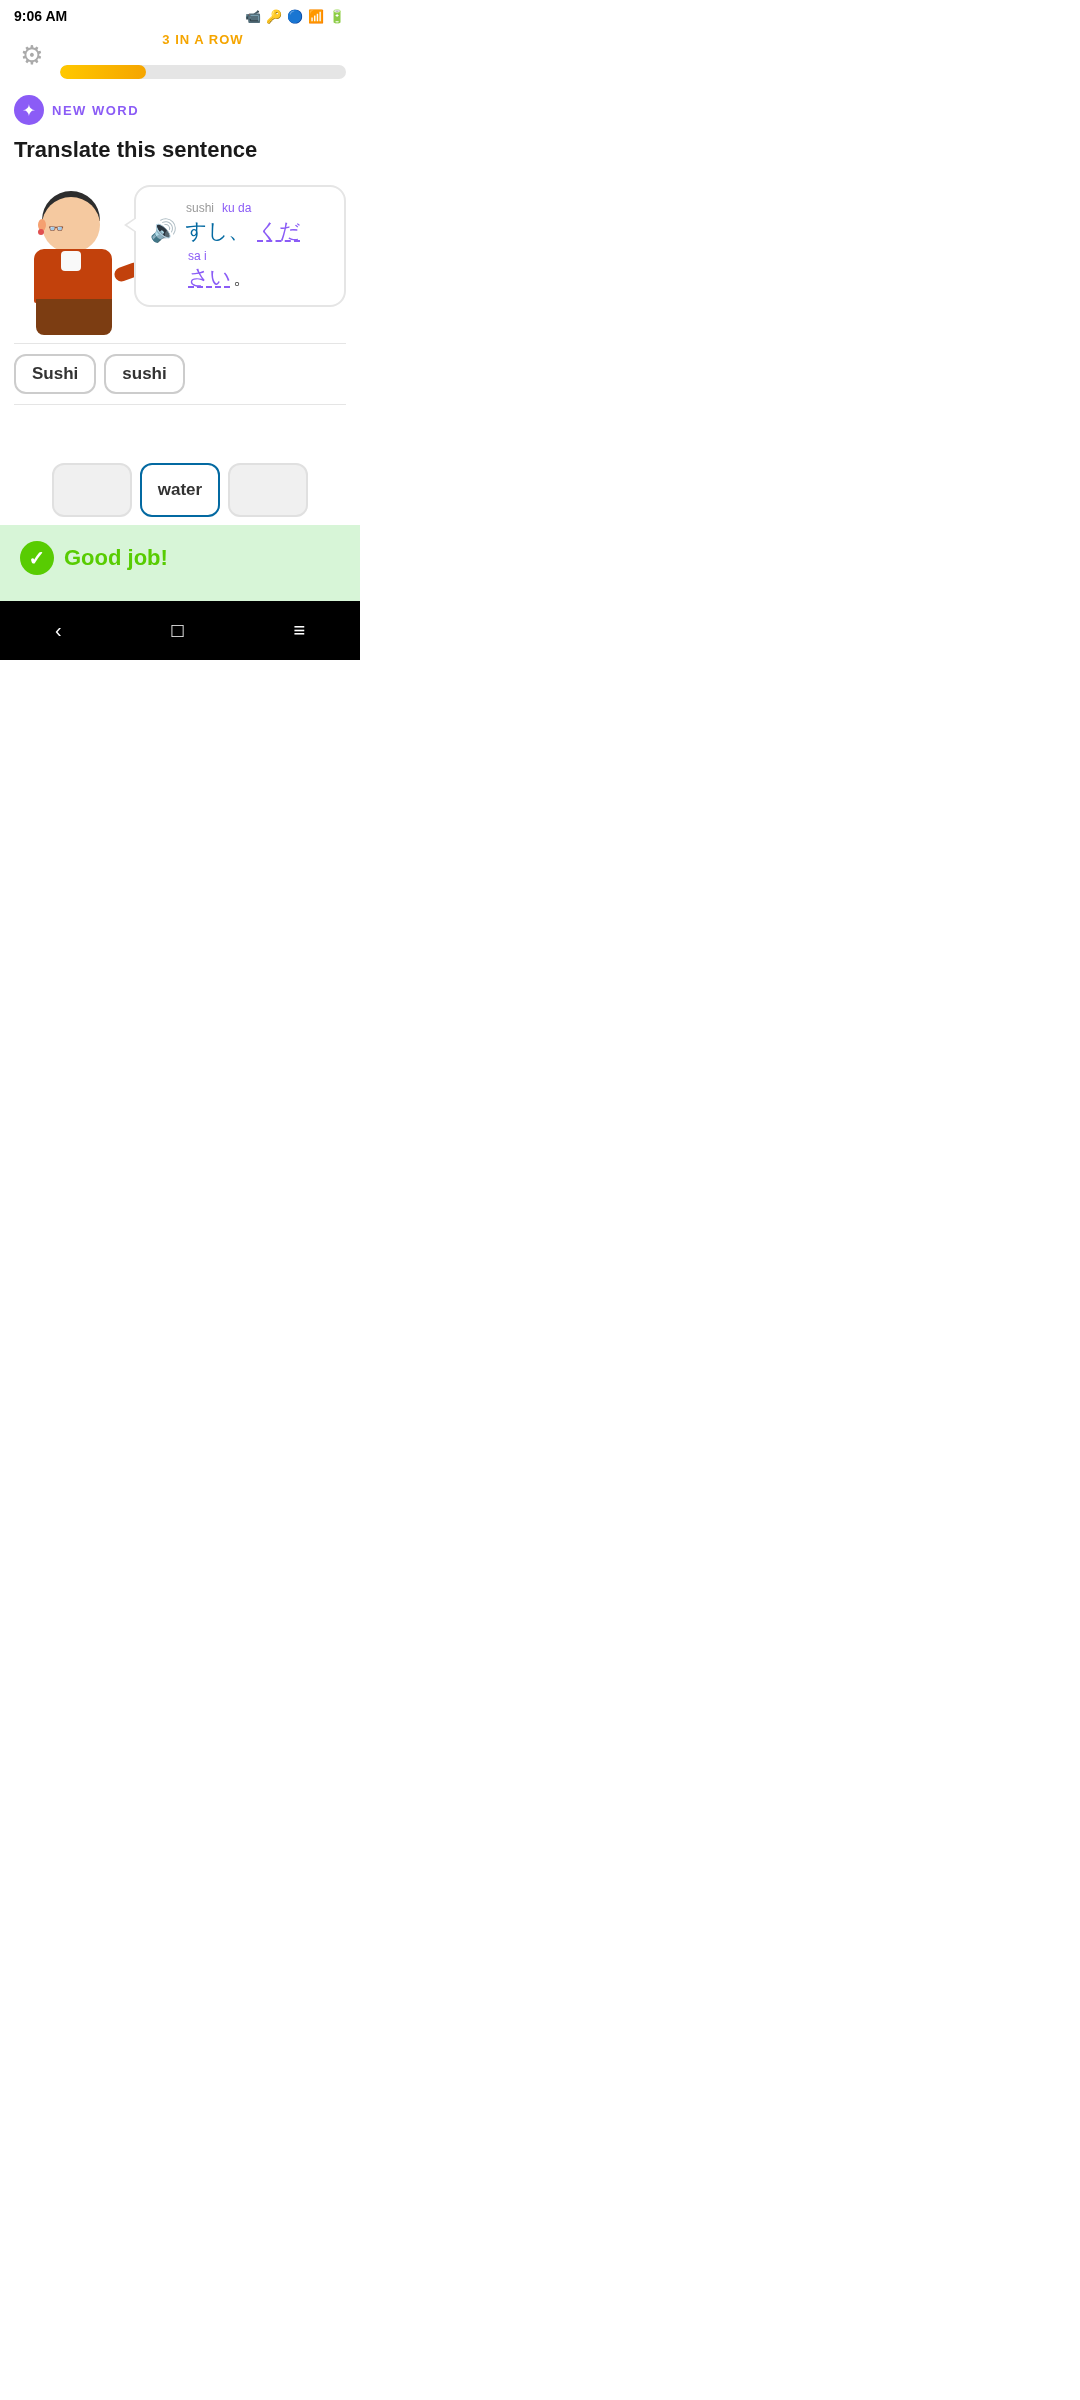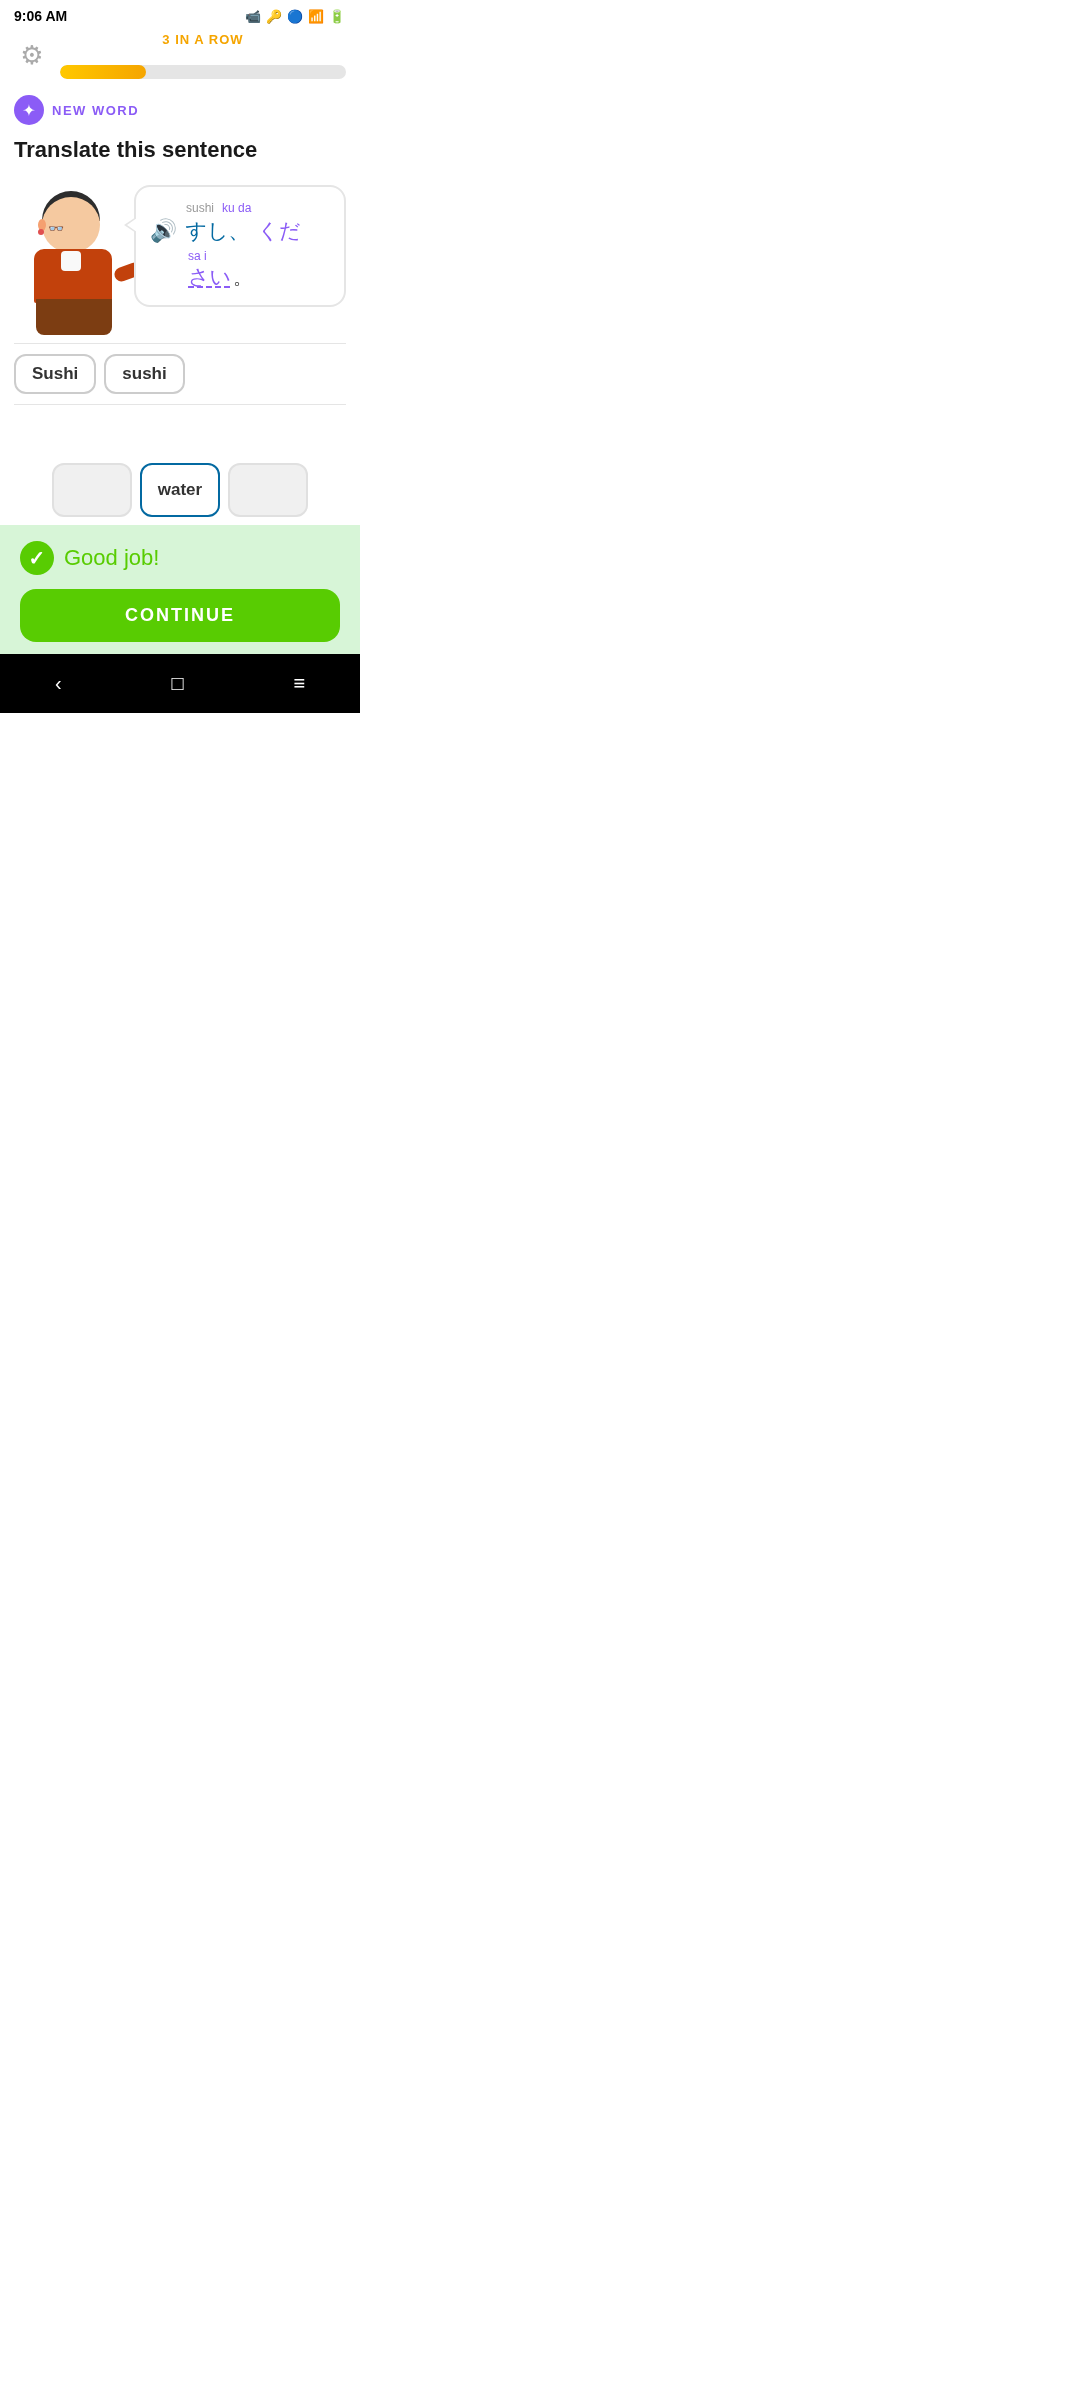--- a/index.html
+++ b/index.html
@@ -215,21 +215,21 @@
     .check-circle {
       width: 34px; height: 34px;
       background: #58cc02;
       border-radius: 50%;
       display: flex; align-items: center; justify-content: center;
       color: white; font-size: 20px; font-weight: 900;
       flex-shrink: 0;
     }
     .good-job-text {
       font-size: 22px;
-      font-weight: 400;
+      font-weight: 700;
       color: #58cc02;
     }
     .continue-btn {
       width: 100%;
       background: #58cc02;
       border: none;
       border-radius: 16px;
       padding: 16px;
       font-size: 18px;
       font-weight: 800;
@@ -318,21 +318,21 @@
   </div>
 
   <div class="speech-bubble">
     <div class="romanji-row">
       <span style="color:#999; font-size:12px; margin-left:36px;">sushi</span>
       <span style="color:#8b5cf6; font-size:12px;">ku da</span>
     </div>
     <div class="bubble-row1">
       <span class="speaker-icon">🔊</span>
       <span style="font-size:21px; color:#0369a1;">すし、</span>
-      <span style="font-size:21px; color:#8b5cf6; text-decoration-style:dashed;">くだ</span>
+      <span style="font-size:21px; color:#8b5cf6; text-decoration:underline; text-decoration-style:dashed;">くだ</span>
     </div>
     <div style="margin-left:38px;">
       <div style="font-size:12px; color:#8b5cf6;">sa i</div>
       <div style="display:flex; align-items:baseline; gap:2px;">
         <span style="font-size:21px; color:#8b5cf6; text-decoration:underline; text-decoration-style:dashed;">さい</span>
         <span style="font-size:19px; color:#333;">。</span>
       </div>
     </div>
   </div>
 </div>
@@ -354,20 +354,19 @@
   <button class="word-chip empty"></button>
 </div>
 
 <div class="success-panel">
   <div class="success-row">
     <div class="check-circle">
       <span>✓</span>
     </div>
     <span class="good-job-text">Good job!</span>
   </div>
-  <button class="continue-btn">CONTINUE</button>
 </div>
 
 <div class="nav-bar">
   <button class="nav-btn">‹</button>
   <button class="nav-btn">□</button>
   <button class="nav-btn">≡</button>
 </div>
 
 </body></html>

